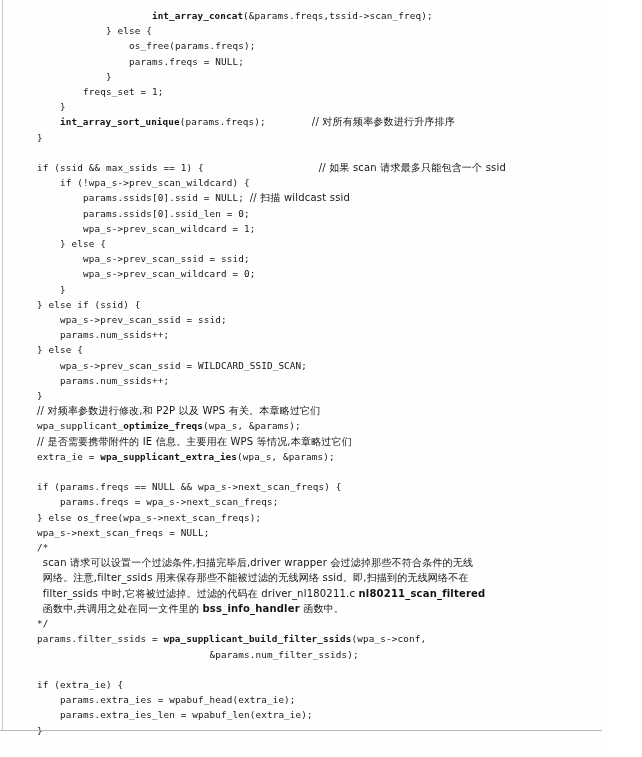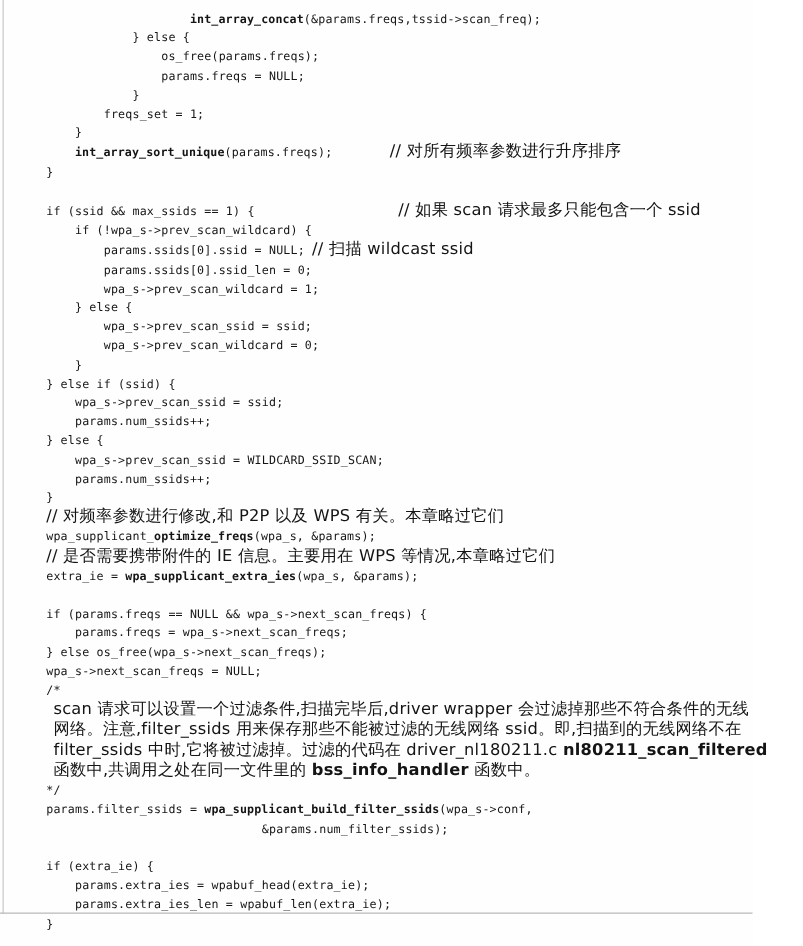--- a/index.html
+++ b/index.html
@@ -35,21 +35,21 @@
   }
   .blank {
     height: 15.2px;
   }
   .bold {
     font-weight: bold;
     letter-spacing: 0.1px;
   }
   .cjk {
     font-family: "DejaVu Sans", sans-serif;
-    font-size: 13px;
+    font-size: 10px;
     letter-spacing: 0.2px;
   }
   .cmt {
     color: #141414;
   }
   .hr-bottom {
     position: absolute;
     left: 0;
     right: 0;
     bottom: 26px;

